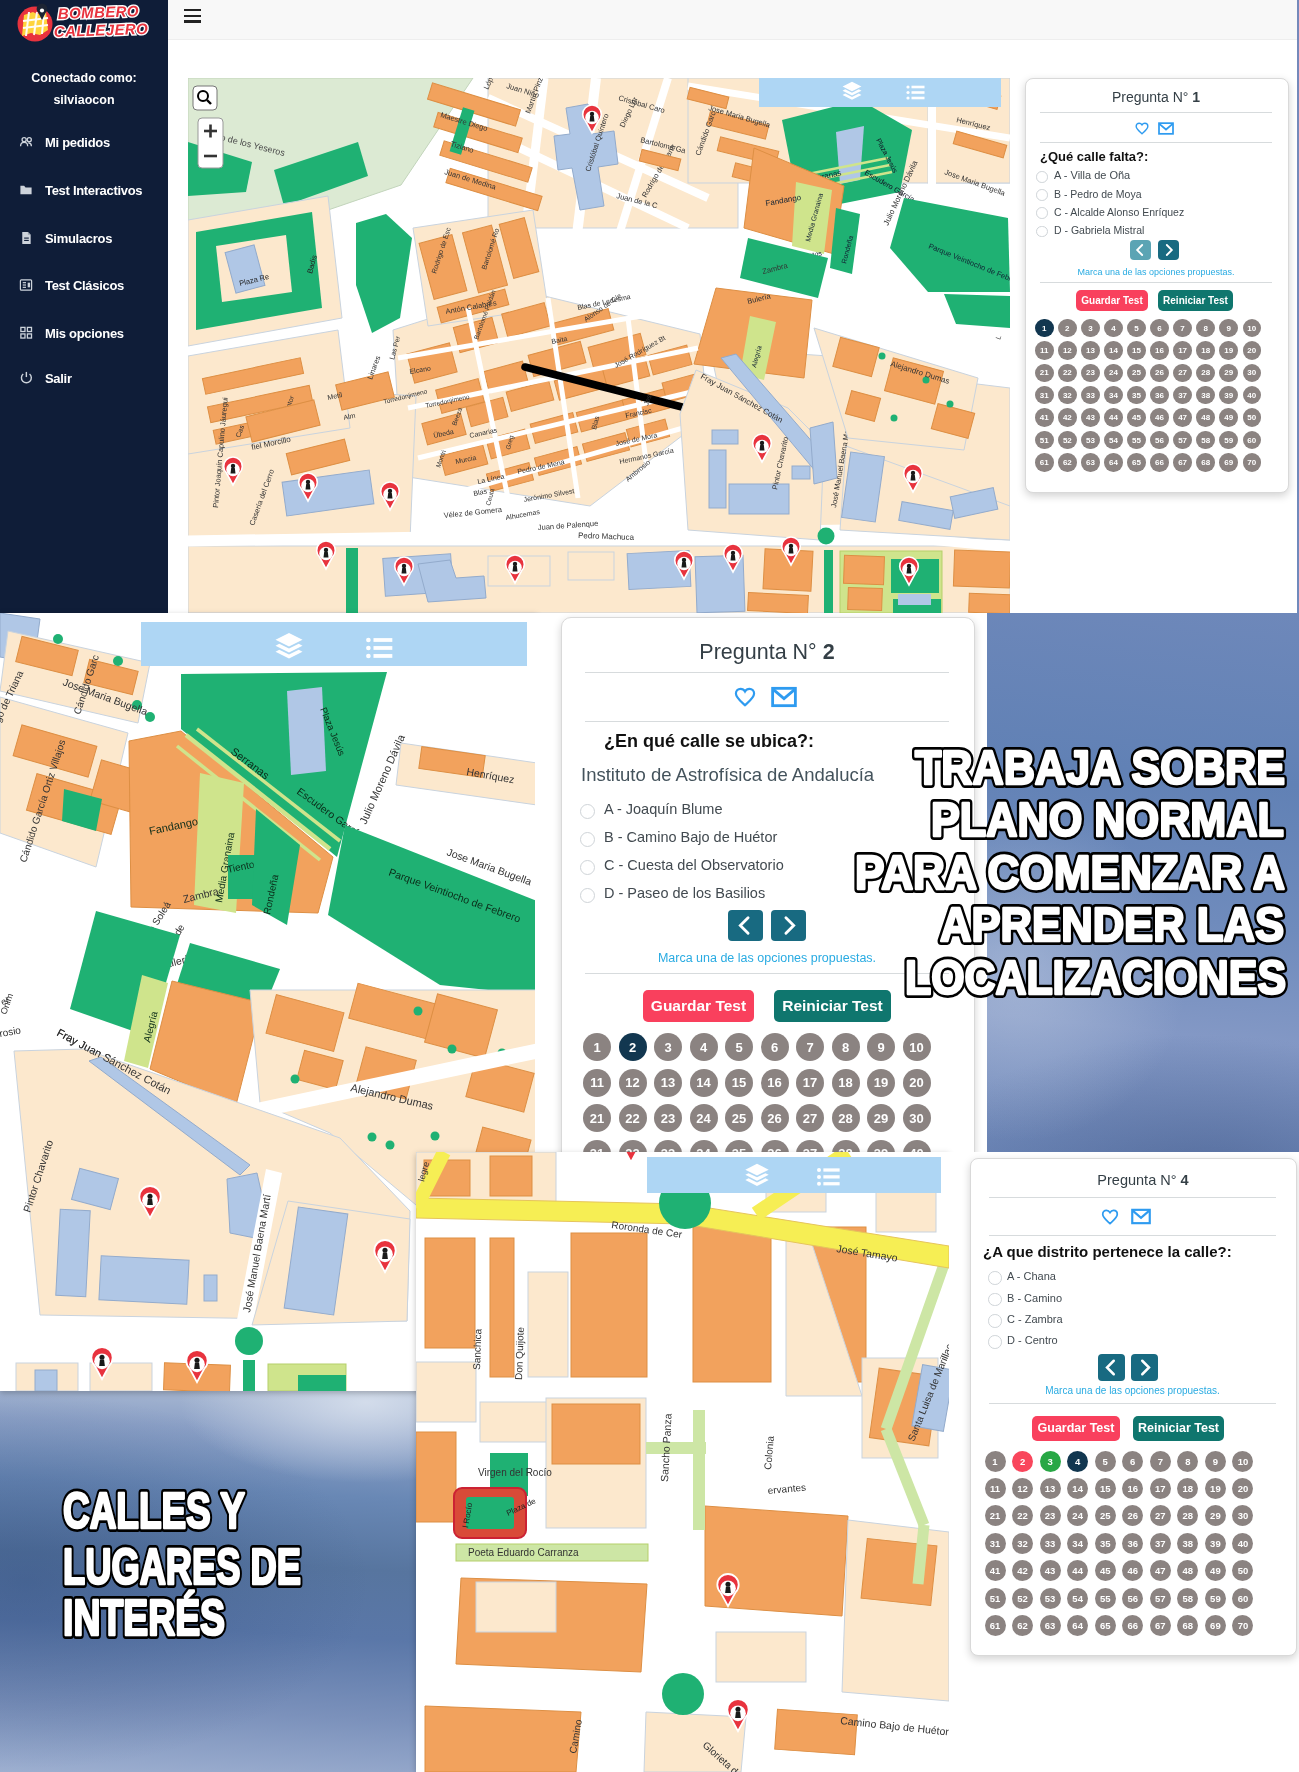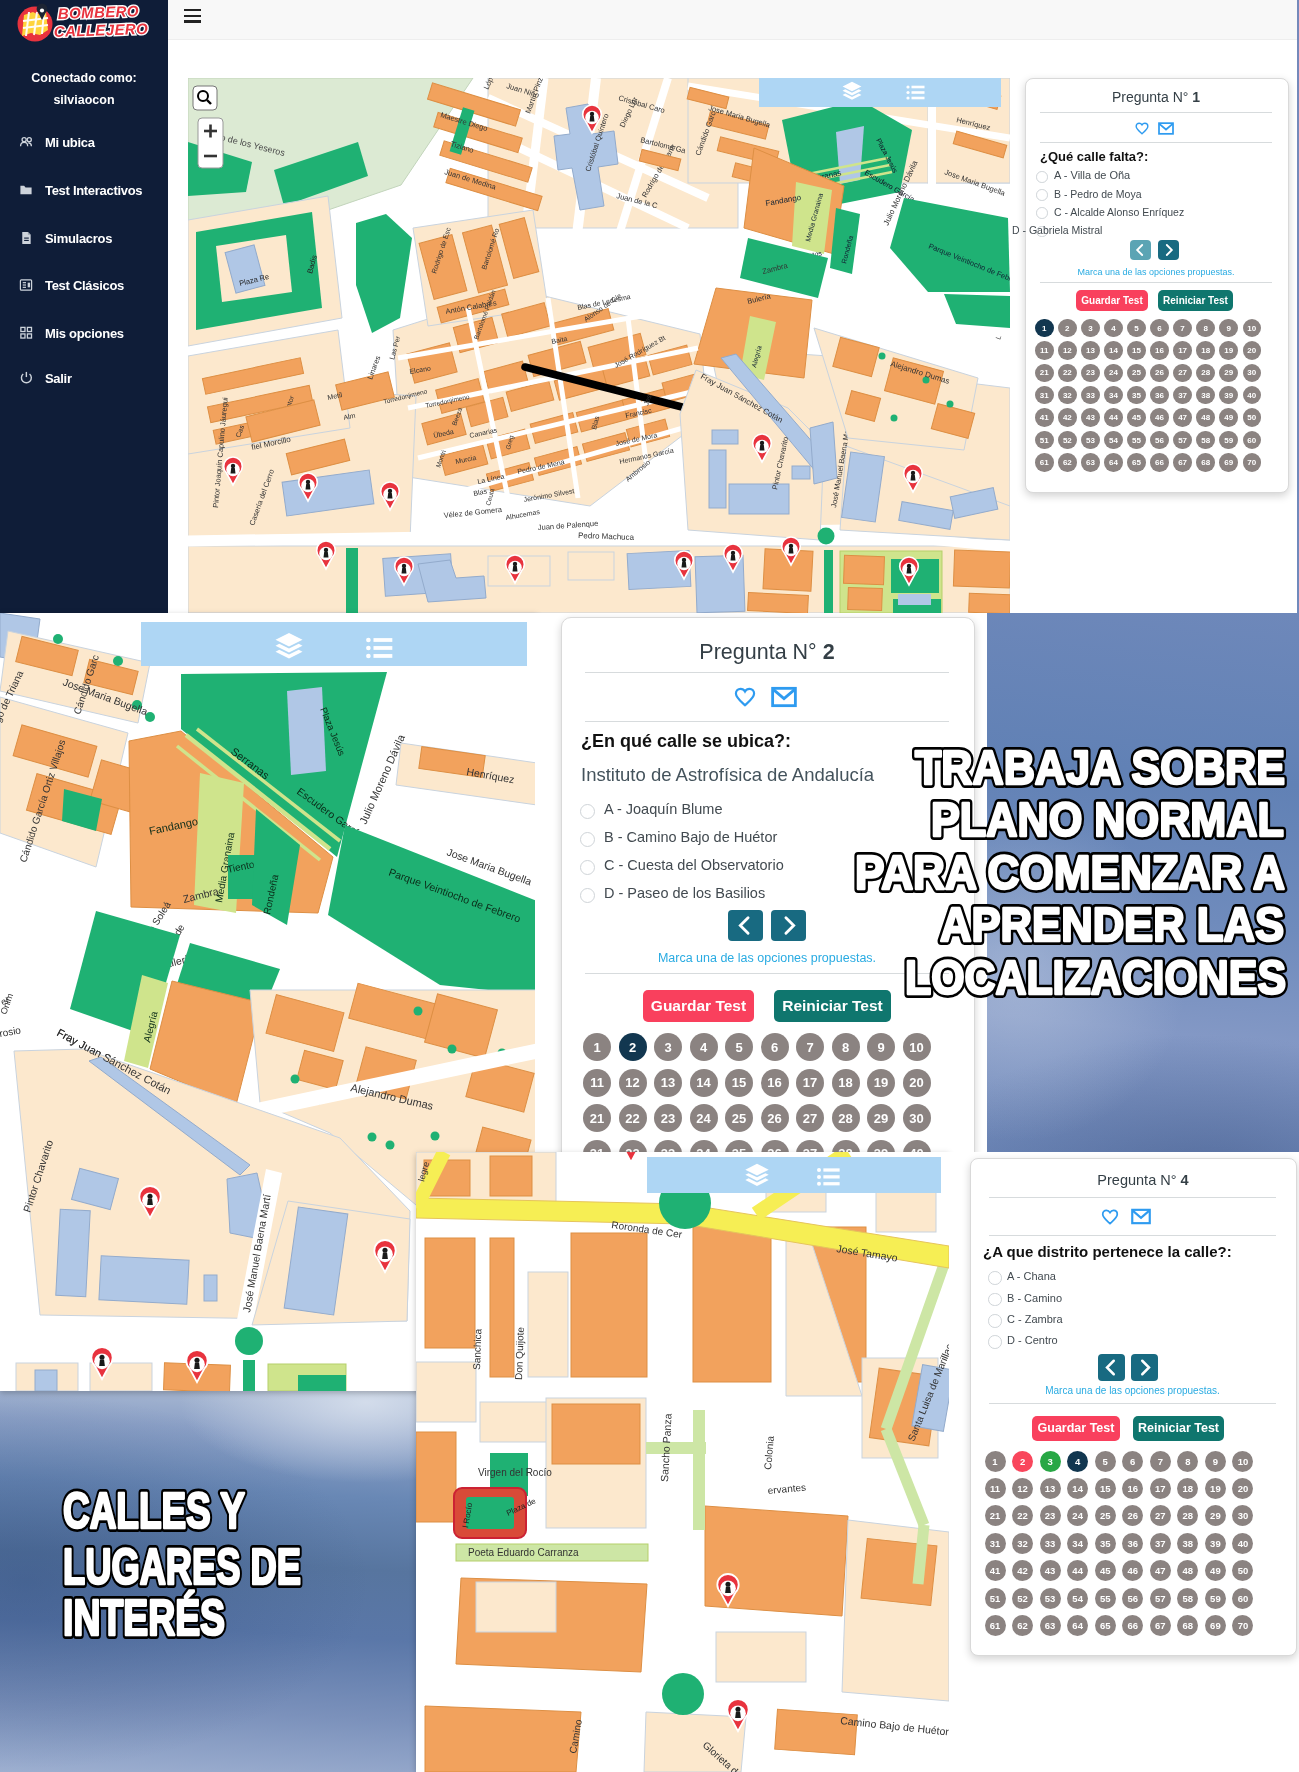--- a/index.html
+++ b/index.html
@@ -93,21 +93,21 @@
 
     <div class="abs menu" id="menu">
         <svg class="micon" style="top:135px" width="15" height="16" viewBox="0 0 14 15">
           <g fill="none" stroke="#cdd3db" stroke-width="1.4">
             <circle cx="5" cy="5" r="2.2"></circle>
             <path d="M1.2 12c0-2.6 1.7-4 3.8-4s3.8 1.4 3.8 4"></path>
             <circle cx="10.5" cy="5" r="2.2"></circle>
             <path d="M9.5 8.3c1.9.2 3.3 1.6 3.3 3.7"></path>
           </g>
         </svg>
-        <div class="mitem" style="top:135px">Mi ubica</div>
+        <div class="mitem" style="top:135px">Mi pedidos</div>
         <svg class="micon" style="top:183px" width="15" height="16" viewBox="0 0 14 15">
           <path d="M1 3h4l1.5 1.8H13V12H1z" fill="#cdd3db"></path>
         </svg>
         <div class="mitem" style="top:183px">Test Interactivos</div>
         <svg class="micon" style="top:231px" width="15" height="16" viewBox="0 0 14 15">
           <path d="M3 1h6l3 3v10H3z" fill="#cdd3db"></path>
           <path d="M9 1v3h3" fill="#9aa3af"></path>
           <rect x="5" y="7" width="5" height="1.2" fill="#0f1d38"></rect>
           <rect x="5" y="9.5" width="5" height="1.2" fill="#0f1d38"></rect>
         </svg>
@@ -469,21 +469,21 @@
           </svg></div>
         <div class="hr" style="left:1040px;top:142px;width:232px"></div>
         <div class="abs" style="left:1040px;top:149px;font-size:13px;font-weight:bold;color:#111;white-space:nowrap">¿Qué calle falta?:</div>
         <div class="radio" style="left:1036px;top:171.2px;width:9.6px;height:9.6px"></div>
         <div class="opt" style="left:1054px;top:169.49px;font-size:11px">A - Villa de Oña</div>
         <div class="radio" style="left:1036px;top:189.29999999999998px;width:9.6px;height:9.6px"></div>
         <div class="opt" style="left:1054px;top:187.59px;font-size:10.5px">B - Pedro de Moya</div>
         <div class="radio" style="left:1036px;top:207.39999999999998px;width:9.6px;height:9.6px"></div>
         <div class="opt" style="left:1054px;top:205.69px;font-size:10.5px">C - Alcalde Alonso Enríquez</div>
         <div class="radio" style="left:1036px;top:225.5px;width:9.6px;height:9.6px"></div>
-        <div class="opt" style="left:1012px;top:223.79000000000002px;font-size:10.5px">D - Gabriela Mistral</div>
+        <div class="opt" style="left:1054px;top:223.79000000000002px;font-size:10.5px">D - Gabriela Mistral</div>
         <div class="navbtn" style="left:1130px;top:240px;width:21px;height:20px;background:#5ba4b4;"><svg width="100%" height="100%" viewBox="0 0 24 24" fill="none">
             <path d="M14 6 L8 12 L14 18" stroke="#fff" stroke-width="2.2" stroke-linecap="round"></path>
           </svg></div>
         <div class="navbtn" style="left:1158px;top:240px;width:21px;height:20px"><svg width="100%" height="100%" viewBox="0 0 24 24" fill="none">
             <path d="M10 6 L16 12 L10 18" stroke="#fff" stroke-width="2.2" stroke-linecap="round"></path>
           </svg></div>
         <div class="marca" style="left:1025px;top:267px;width:262px;font-size:9px">Marca una de las opciones propuestas.</div>
         <div class="hr" style="left:1040px;top:282px;width:232px"></div>
         <div class="btn red" style="left:1076px;top:290px;width:72px;height:21px;font-size:10px;line-height:21px">Guardar Test</div>
         <div class="btn teal" style="left:1158px;top:290px;width:75px;height:21px;font-size:10px;line-height:21px">Reiniciar Test</div>
@@ -706,21 +706,21 @@
       <div class="ptitle" style="left:561px;top:640px;font-size:21.5px;width:412px">Pregunta N° <b>2</b></div>
       <div class="hr" style="left:585px;top:672px;width:364px"></div>
       <div class="abs" style="left:734px;top:687px"><svg width="22" height="20" viewBox="0 0 24 22" fill="none">
           <path d="M12 20 C7 15.5 2 11.8 2 7.2 C2 4 4.4 2 7.1 2 C9 2 10.9 3 12 4.9 C13.1 3 15 2 16.9 2 C19.6 2 22 4 22 7.2 C22 11.8 17 15.5 12 20 Z" stroke="#2e9bf0" stroke-width="2.4"></path>
         </svg></div>
       <div class="abs" style="left:771px;top:686px"><svg width="26" height="22" viewBox="0 0 24 19" fill="none">
           <rect x="1.5" y="1.5" width="21" height="16" stroke="#2e9bf0" stroke-width="2.6"></rect>
           <path d="M2 2.5 L12 11 L22 2.5" stroke="#2e9bf0" stroke-width="2.6"></path>
         </svg></div>
       <div class="hr" style="left:585px;top:721px;width:364px"></div>
-      <div class="abs" style="left:581px;top:731px;font-size:18px;font-weight:bold;color:#111;white-space:nowrap">¿En qué calle se ubica?:</div>
+      <div class="abs" style="left:604px;top:731px;font-size:18px;font-weight:bold;color:#111;white-space:nowrap">¿En qué calle se ubica?:</div>
       <div class="abs" style="left:581px;top:764px;font-size:18.5px;color:#44535c;white-space:nowrap">Instituto de Astrofísica de Andalucía</div>
       <div class="radio" style="left:580px;top:803.5px;width:13px;height:13px"></div>
       <div class="opt" style="left:604px;top:801.01px;font-size:14.5px">A - Joaquín Blume</div>
       <div class="radio" style="left:580px;top:831.5px;width:13px;height:13px"></div>
       <div class="opt" style="left:604px;top:829.01px;font-size:14.5px">B - Camino Bajo de Huétor</div>
       <div class="radio" style="left:580px;top:859.5px;width:13px;height:13px"></div>
       <div class="opt" style="left:604px;top:857.01px;font-size:14.5px">C - Cuesta del Observatorio</div>
       <div class="radio" style="left:580px;top:887.5px;width:13px;height:13px"></div>
       <div class="opt" style="left:604px;top:885.01px;font-size:14.5px">D - Paseo de los Basilios</div>
       <div class="navbtn" style="left:728px;top:910px;width:35px;height:31px;"><svg width="100%" height="100%" viewBox="0 0 24 24" fill="none">

